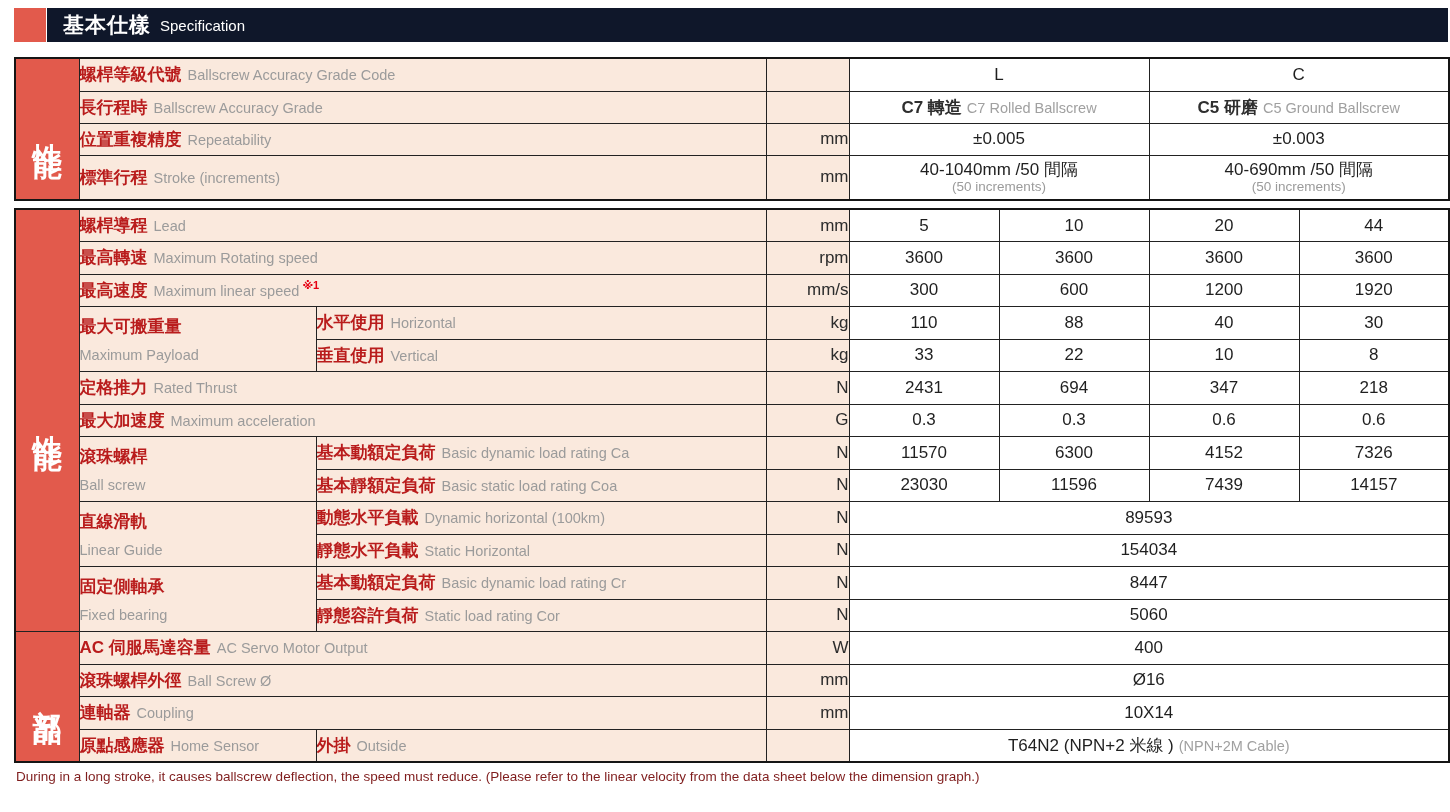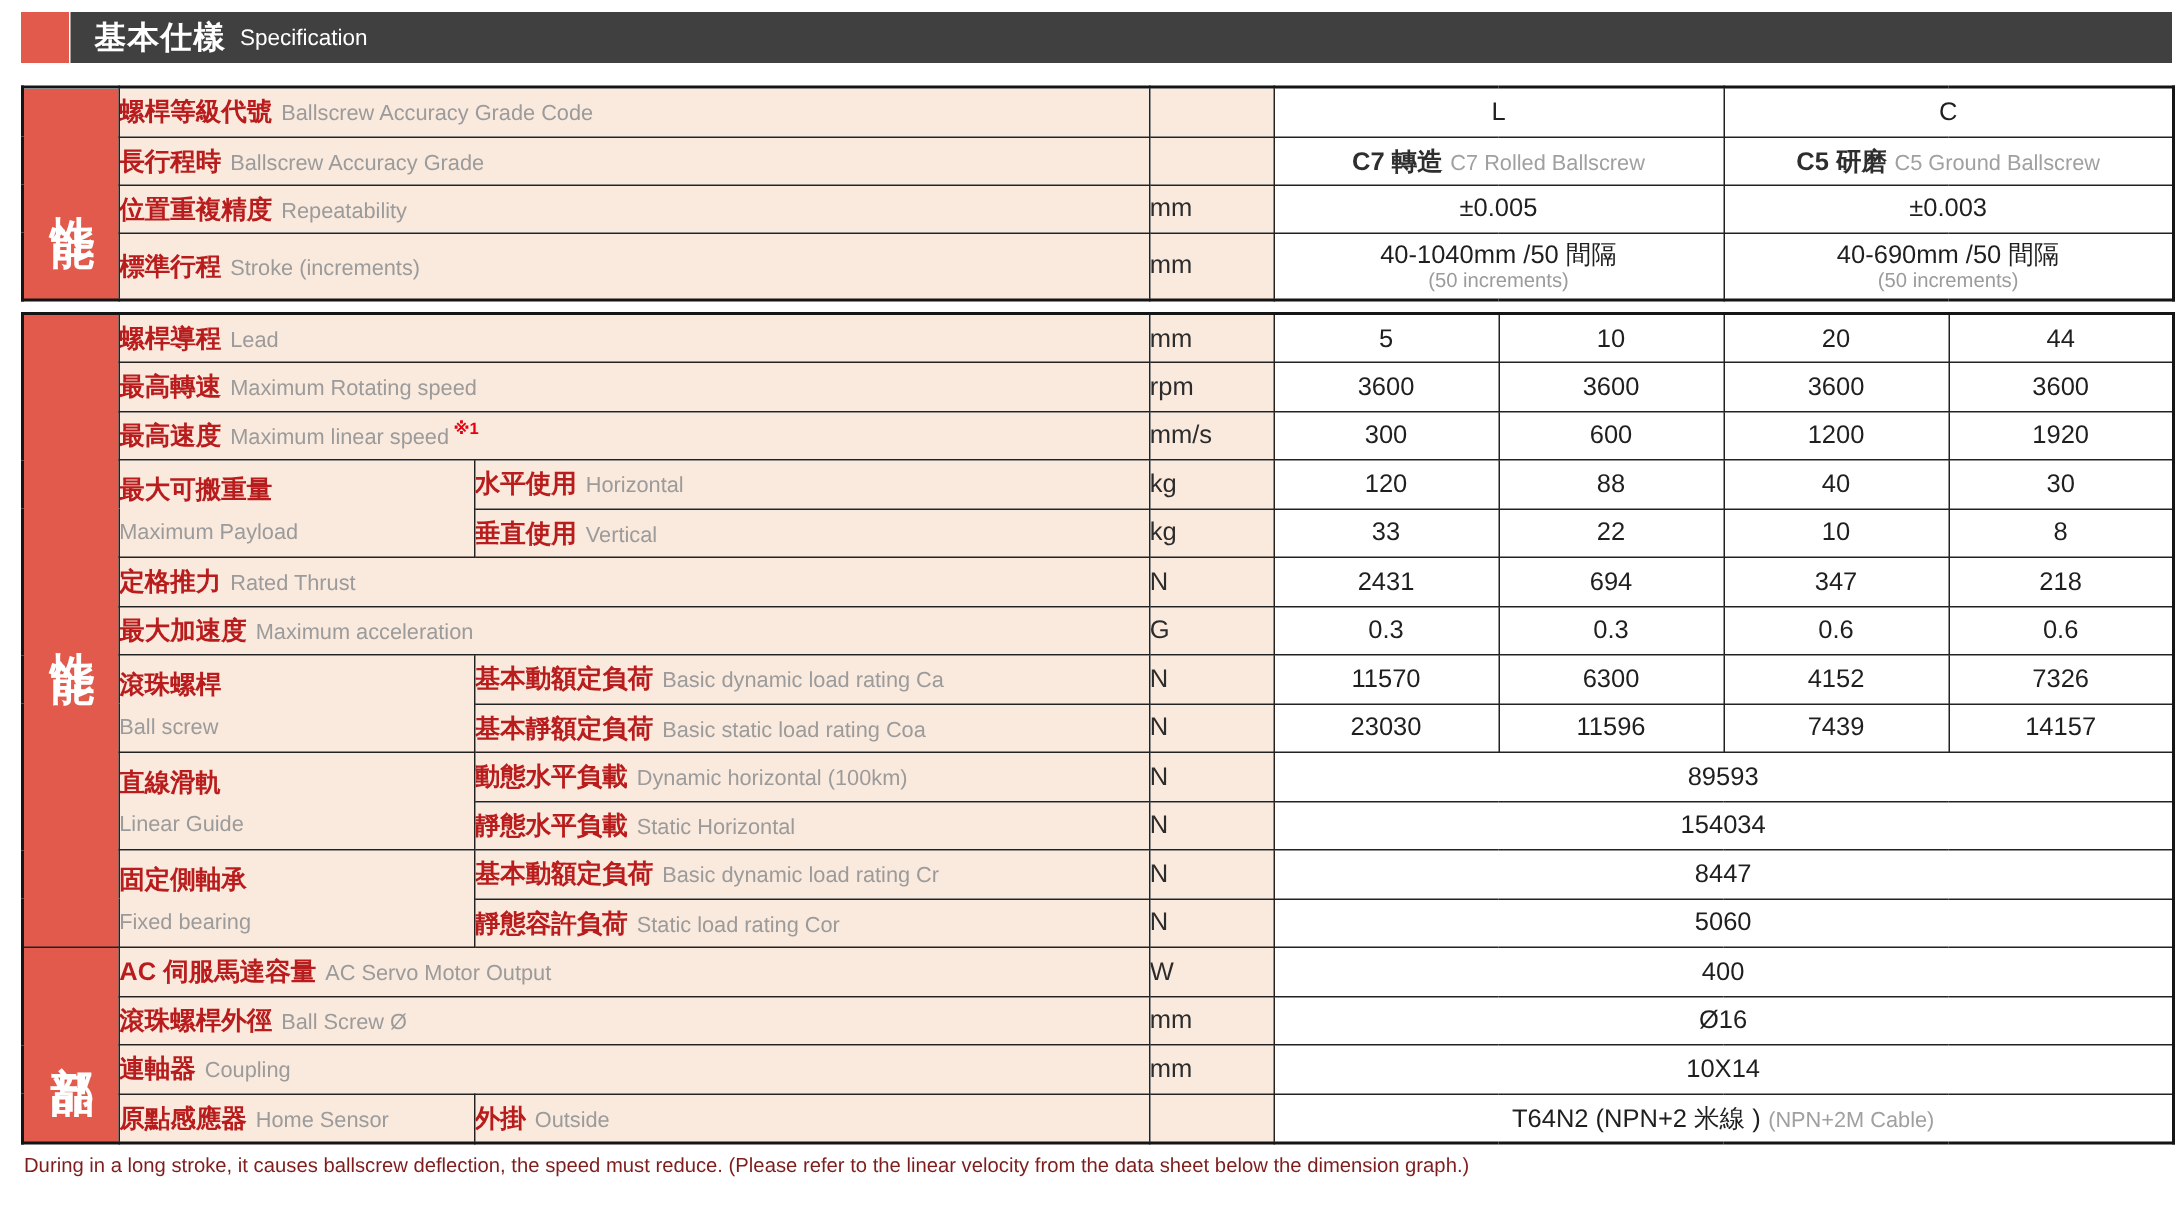--- a/index.html
+++ b/index.html
@@ -7,21 +7,21 @@
     width:1450px;height:812px;background:#ffffff;
     font-family:"Liberation Sans","DejaVu Sans",sans-serif;
     -webkit-font-smoothing:antialiased;
     overflow:hidden;
   }
   .wrap{padding:8px 0 0 14px;width:1434px;}
 
   
   .topbar{display:flex;align-items:stretch;height:34px;margin-bottom:15px;}
   .topbar-square{width:32px;height:34px;background:#E25A4C;flex:none;}
-  .topbar-bar{margin-left:1px;width:1391px;background:#404040;display:flex;align-items:center;padding-left:16px;}
+  .topbar-bar{margin-left:1px;width:1391px;background:#0f172a;display:flex;align-items:center;padding-left:16px;}
   .title-zh{color:#ffffff;font-weight:bold;font-size:21px;letter-spacing:1px;}
   .title-en{color:#ffffff;font-size:15px;margin-left:9px;}
 
   
   table.spec{border-collapse:collapse;table-layout:fixed;width:1434px;border:2px solid #151515;}
   table.spec td{border:1.5px solid #222222;padding:0;vertical-align:middle;overflow:hidden;}
   .gap{height:7px;}
 
   td.side{background:#E25A4C;text-align:center;vertical-align:middle;border:2px solid #151515;}
   .side-text{
@@ -34,21 +34,21 @@
   td.lbl{padding-left:14px;}
   td.sub{padding-left:14px;}
   .zh{font-weight:bold;font-size:17px;color:#b91c1c;}
   .en{font-size:14.5px;color:#9B9B9B;margin-left:6px;}
   .sup-note{color:#E60012;font-size:11px;font-weight:bold;vertical-align:super;margin-left:3px;}
 
   td.grp{padding-left:14px;vertical-align:middle;}
   .grp-inner{display:flex;flex-direction:column;justify-content:space-around;height:100%;min-height:58px;}
   .grp-inner .en{margin-left:0;}
 
-  td.unit{padding-right:9px;font-size:17px;color:#2C2C2C;}
+  td.unit{text-align:right;padding-right:9px;font-size:17px;color:#2C2C2C;}
 
   td.val{background:#ffffff;text-align:center;font-size:17px;color:#1F1F1F;}
   .val-zh{color:#2E2E2E;font-weight:bold;font-size:17px;}
   .val-en{color:#A0A0A0;font-size:14.5px;margin-left:5px;}
   .v-main{font-size:17px;color:#1F1F1F;line-height:1.1;}
   .v-sub{font-size:13.5px;color:#9B9B9B;line-height:1.05;}
 
   
   .footnote{margin-top:5px;padding-left:2px;}
   .fn-zh{color:#E60012;font-weight:bold;font-size:14px;line-height:1.35;}
@@ -157,21 +157,21 @@
 
     <tr style="height:32.5px">
       <td class="grp" rowspan="2">
         <div class="grp-inner">
           <span class="zh">最大可搬重量</span>
           <span class="en">Maximum Payload</span>
         </div>
       </td>
       <td class="sub"><span class="zh">水平使用</span><span class="en">Horizontal</span></td>
       <td class="unit">kg</td>
-      <td class="val">120</td>
+      <td class="val">110</td>
       <td class="val">88</td>
       <td class="val">40</td>
       <td class="val">30</td>
     </tr>
     <tr style="height:32.5px">
       <td class="sub"><span class="zh">垂直使用</span><span class="en">Vertical</span></td>
       <td class="unit">kg</td>
       <td class="val">33</td>
       <td class="val">22</td>
       <td class="val">10</td>

